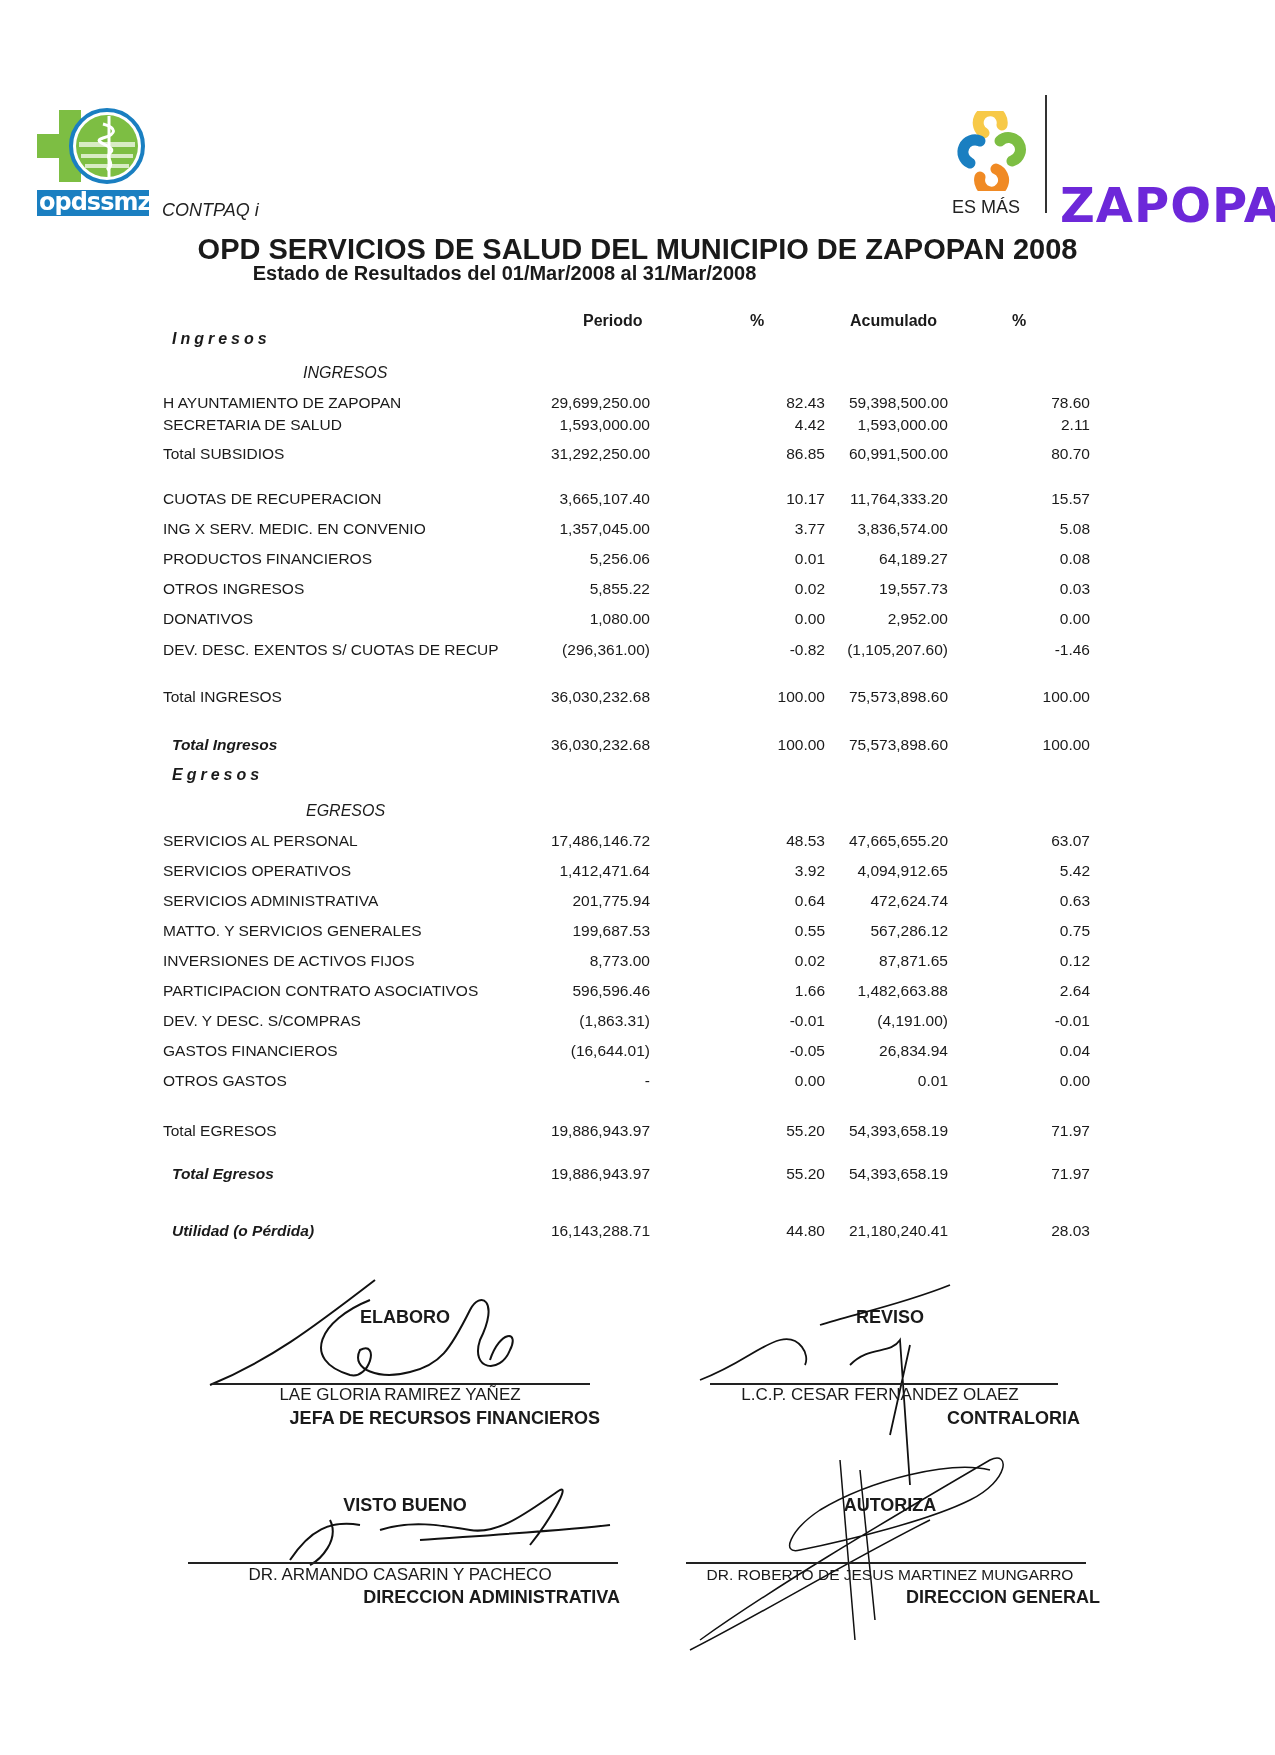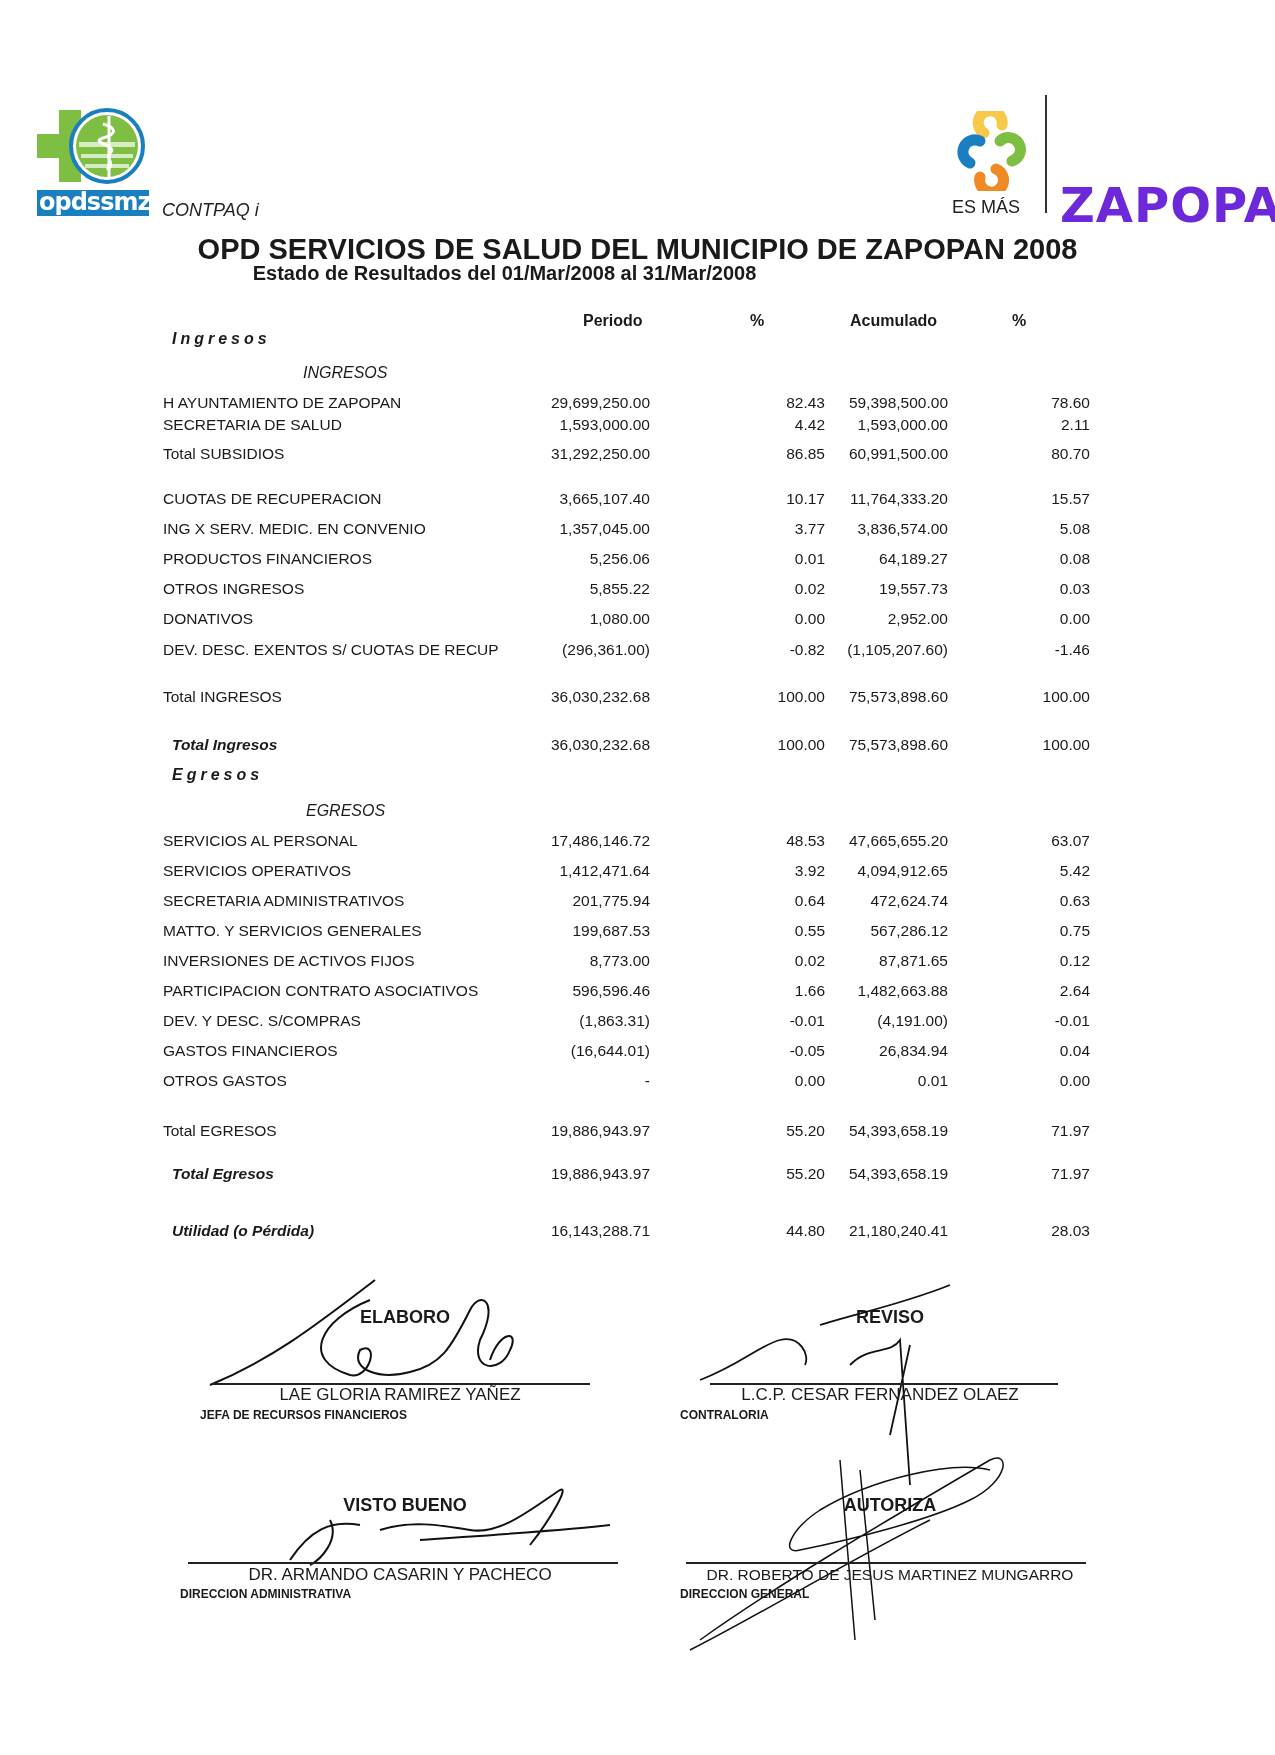--- a/index.html
+++ b/index.html
@@ -29,21 +29,21 @@
   .row .v2 { position:absolute; right:327px; text-align:right; }
   .row .p2 { position:absolute; right:185px; text-align:left; }
   .row.bi .lbl { font-weight:bold; font-style:italic; left:172px; }
   .section-head { position:absolute; left:172px; font-weight:bold; font-style:italic; font-size:16px; letter-spacing:4px; }
   .sub-head { position:absolute; font-style:italic; font-size:16px; }
 
   
   .sigline { position:absolute; height:1.5px; background:#222; }
   .sig-role { position:absolute; font-size:18px; font-weight:bold; text-align:center; }
   .sig-name { position:absolute; font-size:17px; text-align:center; }
-  .sig-dept { position:absolute; font-size:12px; font-weight:bold; text-align:left; }
+  .sig-dept { position:absolute; font-size:18px; font-weight:bold; text-align:right; }
   svg.scribble { position:absolute; overflow:visible; }
 </style>
 </head>
 <body>
 
 <div id="logo-left" class="abs">
   <svg width="112" height="112" viewBox="0 0 112 112">
     <rect x="22" y="2" width="22" height="72" fill="#7dbe43"></rect>
     <rect x="0" y="26" width="70" height="24" fill="#7dbe43"></rect>
     <circle cx="70" cy="38" r="36" fill="#ffffff" stroke="#1a7fc1" stroke-width="4"></circle>
@@ -172,21 +172,21 @@
   <span class="p2">63.07</span>
 </div>
 <div class="row" style="top:862px">
   <span class="lbl">SERVICIOS OPERATIVOS</span>
   <span class="v1">1,412,471.64</span>
   <span class="p1">3.92</span>
   <span class="v2">4,094,912.65</span>
   <span class="p2">5.42</span>
 </div>
 <div class="row" style="top:892px">
-  <span class="lbl">SECRETARIA ADMINISTRATIVOS</span>
+  <span class="lbl">SERVICIOS ADMINISTRATIVA</span>
   <span class="v1">201,775.94</span>
   <span class="p1">0.64</span>
   <span class="v2">472,624.74</span>
   <span class="p2">0.63</span>
 </div>
 <div class="row" style="top:922px">
   <span class="lbl">MATTO. Y SERVICIOS GENERALES</span>
   <span class="v1">199,687.53</span>
   <span class="p1">0.55</span>
   <span class="v2">567,286.12</span>

